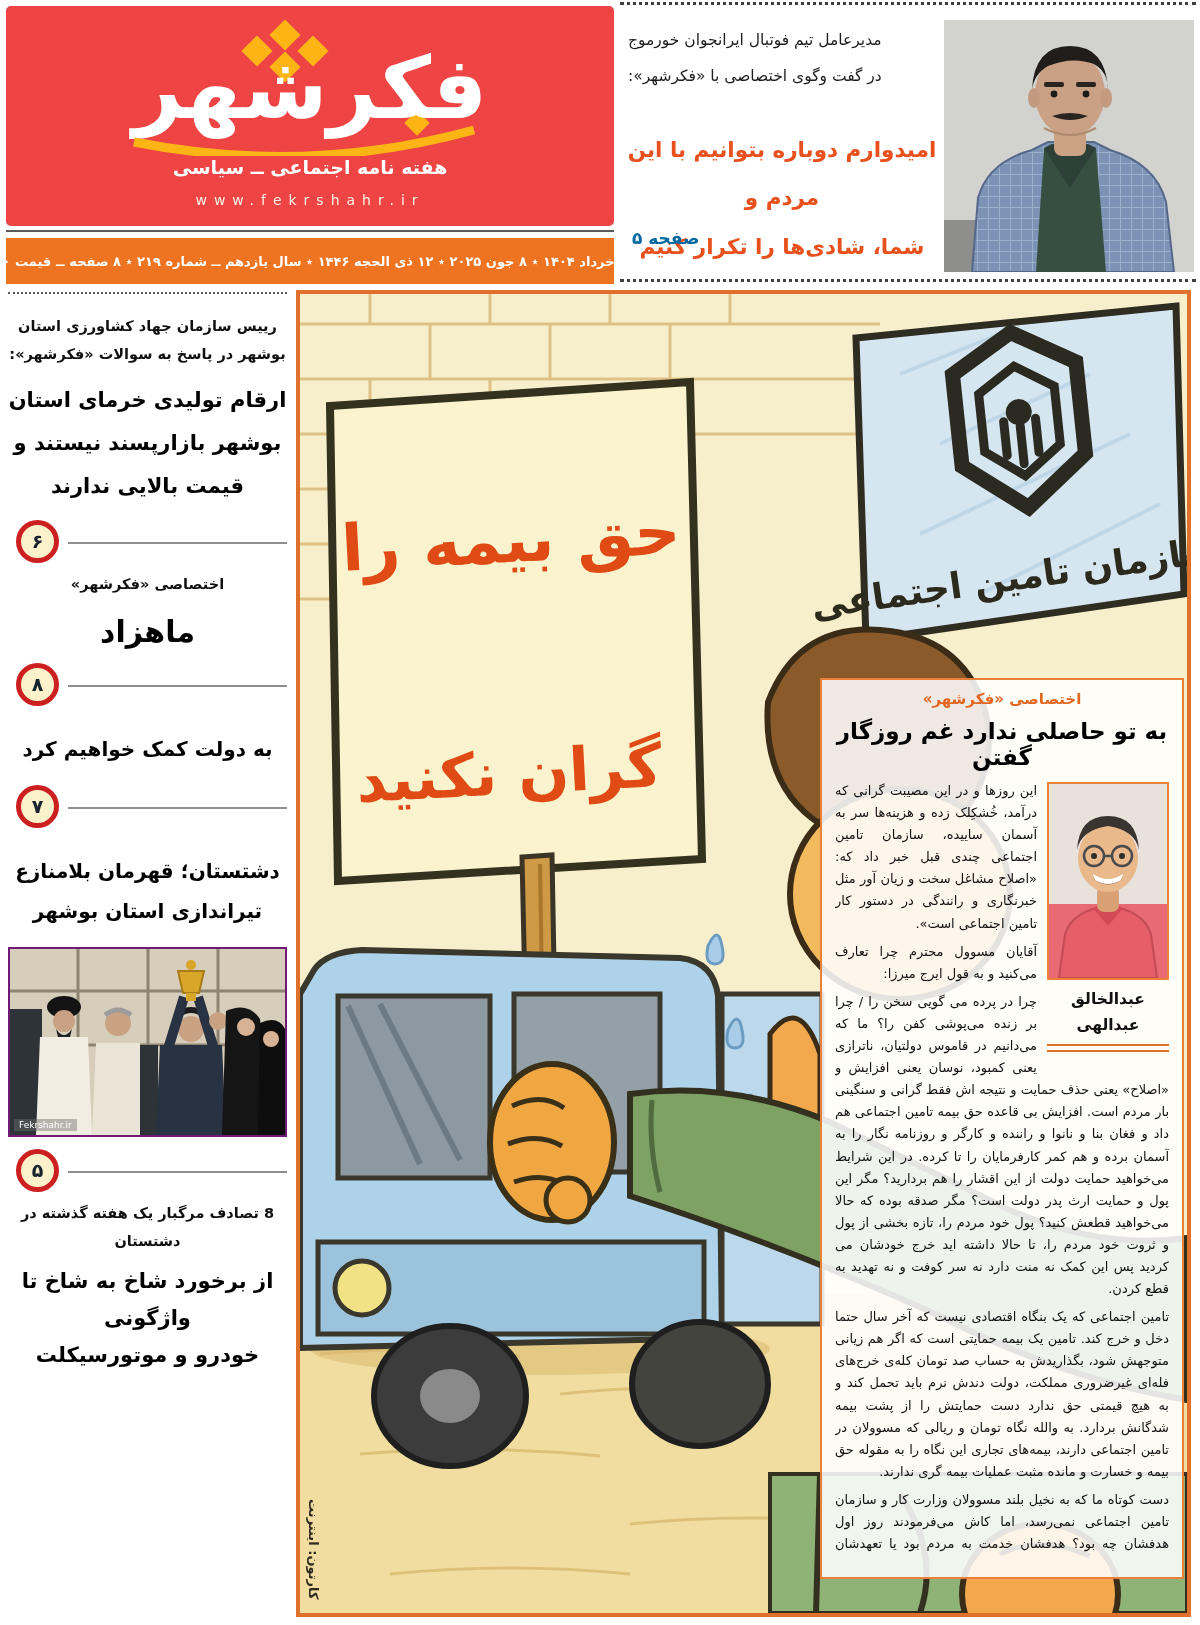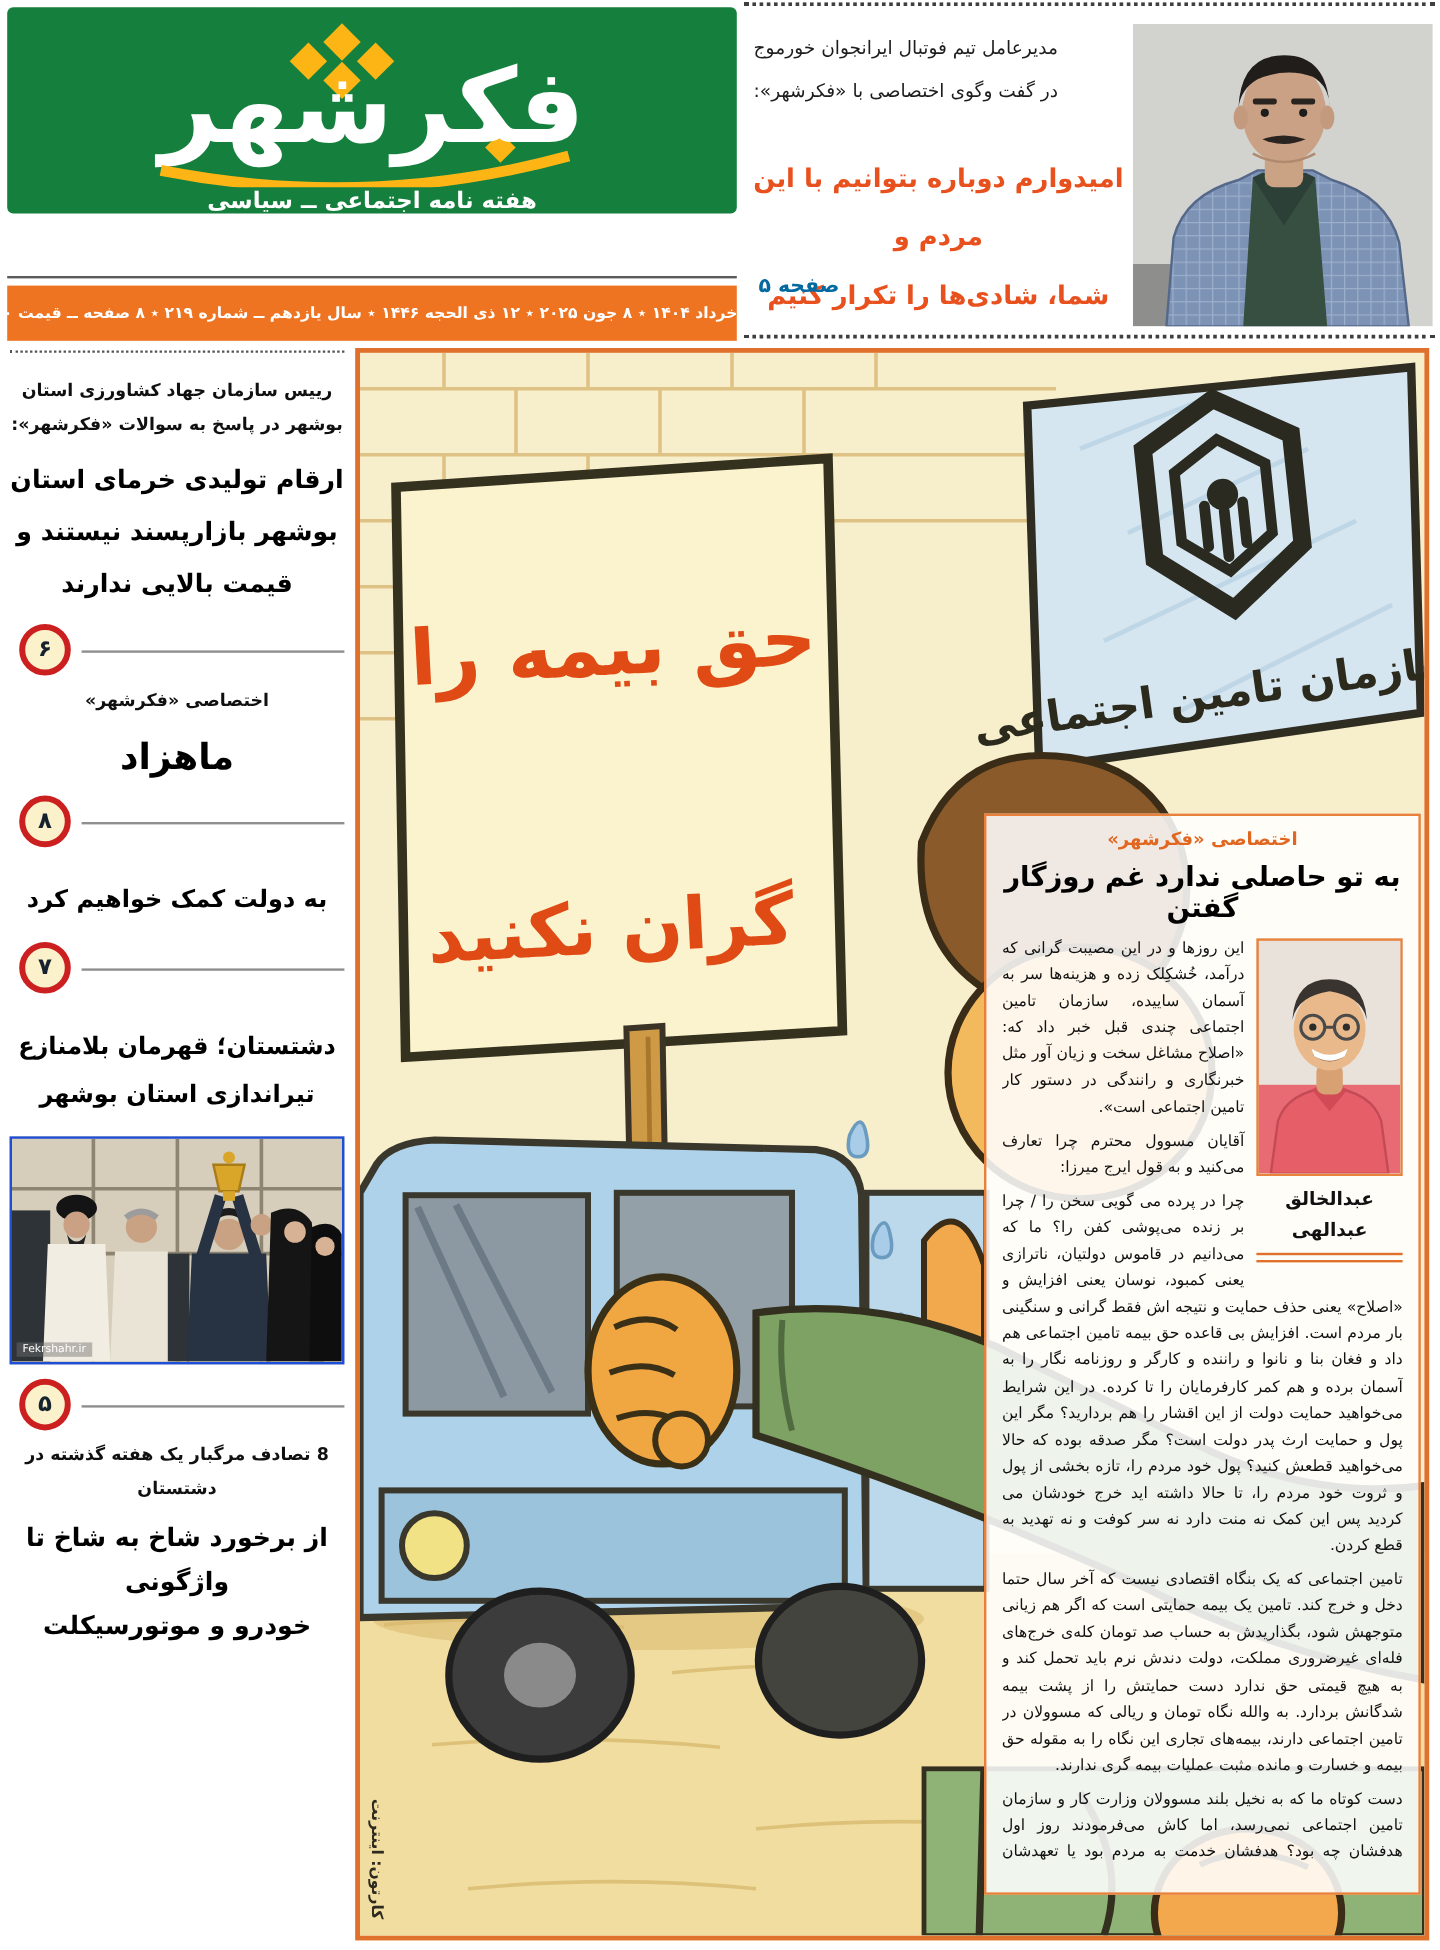--- a/index.html
+++ b/index.html
@@ -4,22 +4,22 @@
 <style>
   html,body { margin:0; padding:0; background:#ffffff; }
   .page {
     position:relative; width:1200px; height:1625px; background:#ffffff;
     font-family:"DejaVu Sans", sans-serif; overflow:hidden; direction:rtl;
   }
   .rtl { direction:rtl; }
 
   
   .logo-block {
-    position:absolute; left:6px; top:6px; width:608px; height:172px;
-    background:#15803d; border-radius:5px; overflow:hidden;
+    position:absolute; left:6px; top:6px; width:608px; height:220px;
+    background:#ef4444; border-radius:5px; overflow:hidden;
   }
   .logo-tagline { position:absolute; left:0; right:0; top:150px; text-align:center;
     color:#ffffff; font-weight:bold; font-size:19px; }
   .logo-url { position:absolute; left:0; right:0; top:186px; text-align:center;
     color:#f8f2e6; font-size:14px; letter-spacing:7px; direction:ltr; }
   .header-rule { position:absolute; left:6px; top:230px; width:608px; border-top:2px solid #5a5a5a; }
   .date-bar {
     position:absolute; left:6px; top:238px; width:608px; height:46px;
     background:#ee7421; display:flex; align-items:center; justify-content:center;
   }
@@ -45,21 +45,21 @@
   .headline-big { font-size:30px; font-weight:bold; text-align:center; margin:16px 0 14px; }
   .headline-2 { font-size:20px; font-weight:bold; text-align:center; line-height:2; margin:20px 0 16px; }
   .headline-3 { font-size:21px; font-weight:bold; text-align:center; line-height:1.75; margin:8px 0 10px; }
   .sep { position:relative; height:46px; margin:12px 0 4px; }
   .num-circle {
     position:absolute; left:8px; top:0; width:33px; height:33px; background:#fbf2cc;
     border:5px solid #cc2020; border-radius:50%; color:#16222e; font-size:19px; font-weight:bold;
     display:flex; align-items:center; justify-content:center;
   }
   .sep-line { position:absolute; left:60px; right:0; top:22px; border-top:2px solid #8f8f8f; }
-  .side-photo { position:relative; border:2px solid #1d4ed8; height:186px; margin:10px 0 8px; overflow:hidden; background:#cfc6b4; }
+  .side-photo { position:relative; border:2px solid #701a75; height:186px; margin:10px 0 8px; overflow:hidden; background:#cfc6b4; }
   .wm { position:absolute; left:4px; bottom:4px; color:#ffffff; font-size:9px;
         background:rgba(110,110,110,0.45); padding:1px 5px; direction:ltr; }
 
   
   .cartoon { position:absolute; left:296px; top:290px; width:895px; height:1327px;
     border:4px solid #e0712c; box-sizing:border-box; background:#f7eecb; overflow:hidden; }
   .cartoon svg { position:absolute; left:0; top:0; width:100%; height:100%; }
   .credit { position:absolute; left:6px; bottom:14px; writing-mode:vertical-rl;
     font-size:13px; font-weight:bold; color:#2e2a20; letter-spacing:2px; }
 

